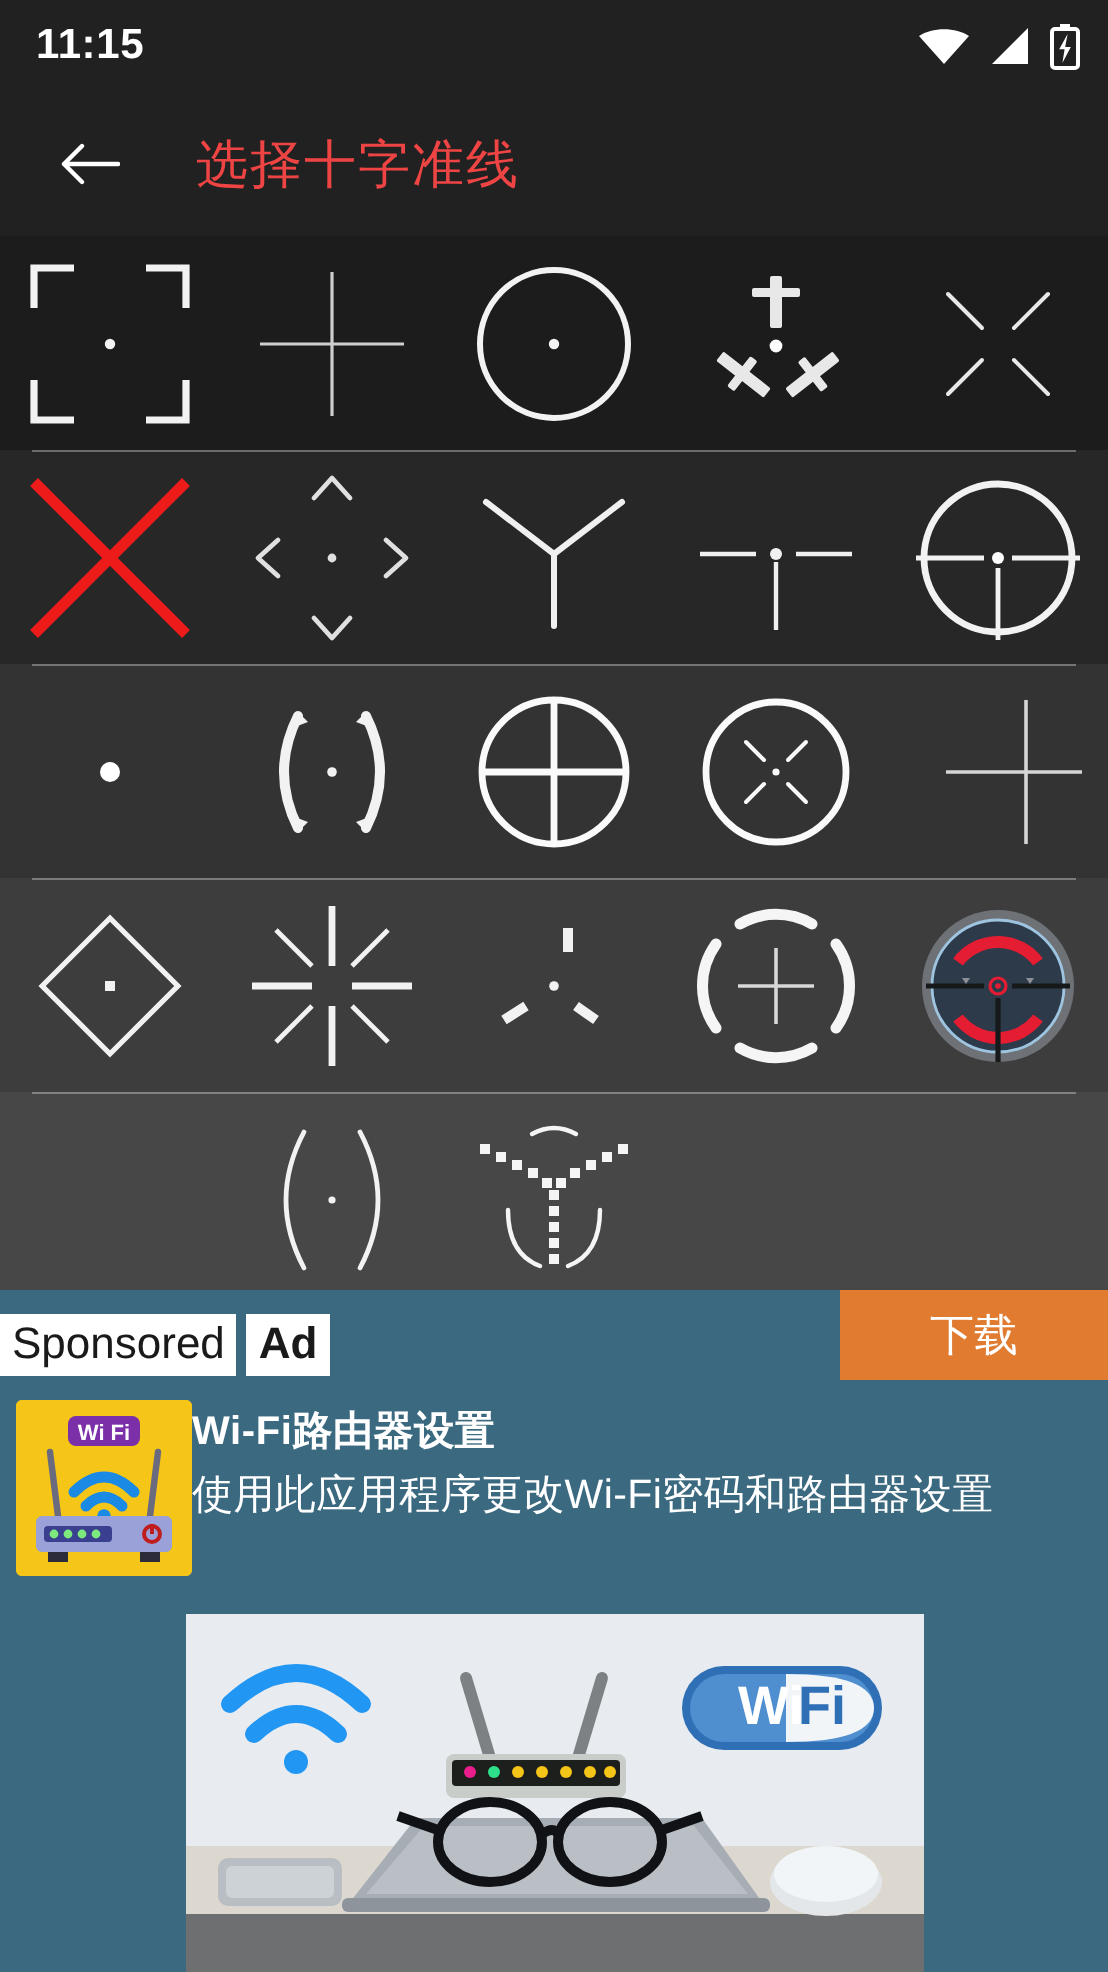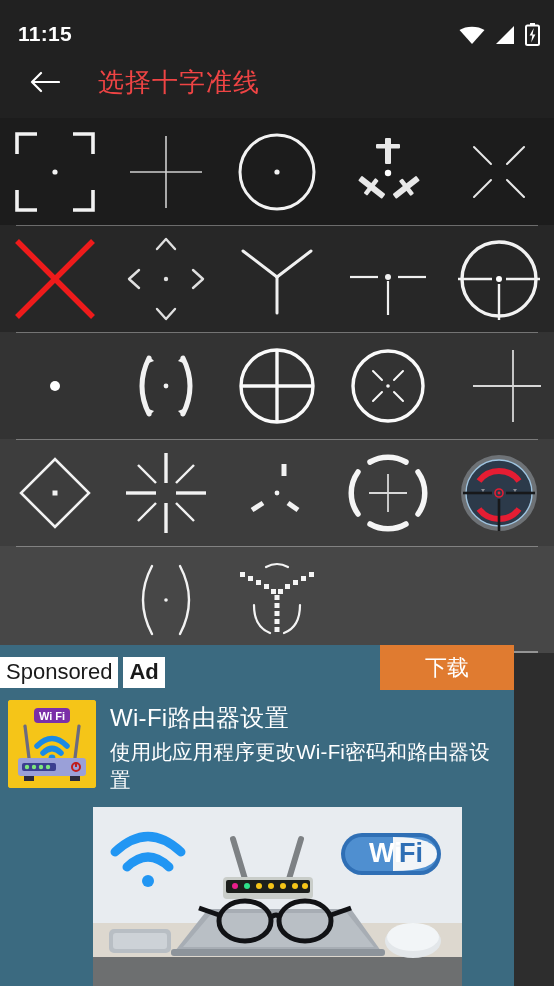--- a/index.html
+++ b/index.html
@@ -7,21 +7,21 @@
     width: 554px; height: 986px;
     background: #2d2d2d;
     font-family: "Liberation Sans", "DejaVu Sans", sans-serif;
     overflow: hidden;
   }
   #app { position: relative; width: 554px; height: 986px; }
 
   
   .statusbar {
     height: 46px; background: #212121;
-    display: flex; align-items: flex-end; justify-content: space-between;
+    display: flex; align-items: center; justify-content: space-between;
     padding: 0 14px 0 18px;
   }
   .clock { color: #fff; font-size: 21px; font-weight: bold; letter-spacing: .3px; }
   .status-icons { display: flex; align-items: center; gap: 9px; }
 
   
   .appbar {
     height: 72px; background: #212121;
     display: flex; align-items: center; padding-left: 24px;
   }
@@ -55,41 +55,41 @@
   .cell svg { display: block; overflow: visible; }
 
   
   .r1 { background: #1c1c1c; }
   .r2 { background: #272727; }
   .r3 { background: #333333; }
   .r4 { background: #3d3d3d; }
   .r5 { background: #474747; }
 
   
-  .ad { position: absolute; left: 0; top: 645px; width: 514px; height: 341px;
+  .ad { position: absolute; left: 0; top: 645px; width: 554px; height: 341px;
         background: #3b6a80; }
   .ad-top { height: 55px; background: #3b6a80; display: flex; align-items: center; position: relative; }
   .badge {
     background: #ffffff; color: #1a1a1a; font-size: 22px;
     padding: 2px 6px 4px 6px; line-height: 1.15;
   }
   .badge-sponsored { margin-left: 0; }
   .badge-ad { margin-left: 5px; font-weight: bold; }
   .dl-btn {
     position: absolute; right: 0; top: 0; width: 134px; height: 45px;
     background: #e07b30; color: #ffffff; font-size: 22px;
     display: flex; align-items: center; justify-content: center; cursor: pointer;
   }
-  .ad-body { display: flex; padding: 0 8px; gap: 14px; align-items: flex-start; }
+  .ad-body { display: flex; padding: 0 8px; align-items: flex-start; }
   .ad-icon {
     width: 88px; height: 88px; background: #f5c518; border-radius: 3px;
     flex: 0 0 88px; position: relative; overflow: hidden;
   }
   .ad-text { padding-top: 2px; }
-  .ad-title { color: #fff; font-size: 24px; font-weight: normal; letter-spacing: .3px; }
+  .ad-title { color: #fff; font-size: 20px; font-weight: bold; letter-spacing: .3px; }
   .ad-sub { color: #fff; font-size: 20.5px; margin-top: 4px; letter-spacing: .2px; }
   .ad-hero {
     position: absolute; left: 93px; top: 162px; width: 369px; height: 182px;
     background: linear-gradient(#e9edf1 0%, #e4e9ee 57%, #cfd2d2 58%, #b9bcbd 100%);
     overflow: hidden;
   }
 </style>
 </head>
 <body>
 

